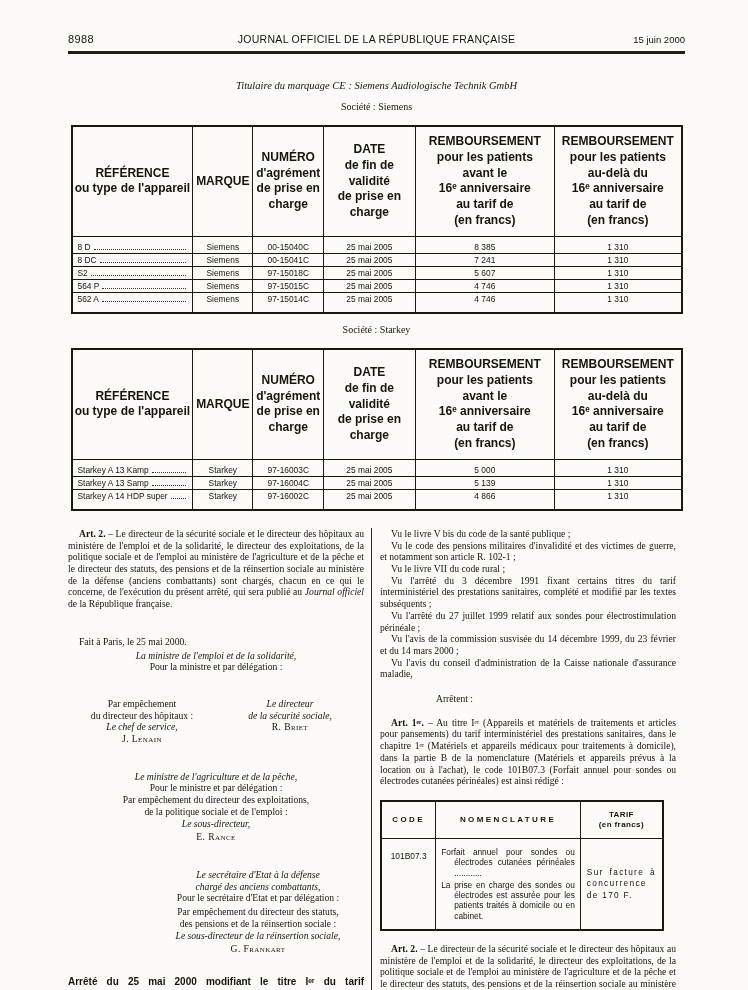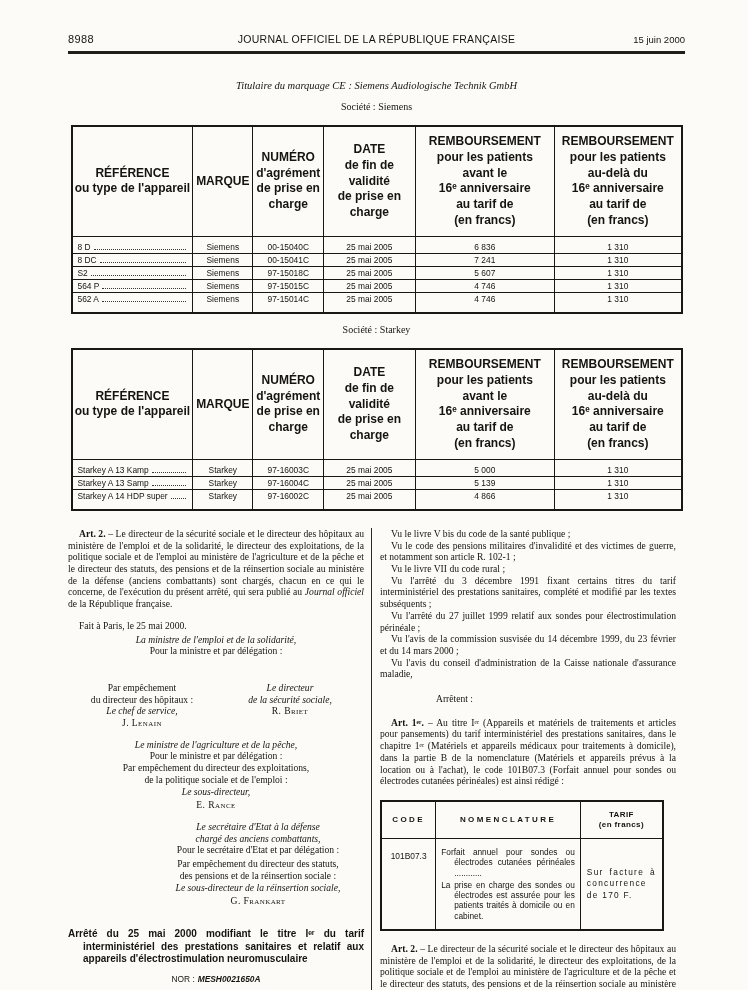--- a/index.html
+++ b/index.html
@@ -35,21 +35,21 @@
 
   
   .columns { display:flex; margin-top:17px; font-size:9.6px; line-height:11.7px; }
   .col { width:304px; }
   .col-left  { border-right:1px solid #2c2922; padding-right:7px; }
   .col-right { padding-left:8px; }
   p.body { text-align:justify; text-indent:11px; }
   .b { font-weight:bold; } .i { font-style:italic; }
   .sc { font-variant:small-caps; letter-spacing:.4px; }
   .pre { white-space:pre-line; }
-  .mt2{margin-top:2px;} .mt9{margin-top:10px;} .mt12{margin-top:12px;}
+  .mt2{margin-top:2px;} .mt9{margin-top:26px;} .mt12{margin-top:12px;}
 
   .sig-row { display:flex; margin-top:25px; }
   .sig-col { flex:1; text-align:center; }
   .shift-right { text-align:center; padding-left:84px; }
 
   .heading { font-family:"Liberation Sans", sans-serif; font-weight:bold; font-size:10px;
              line-height:12.6px; margin-top:21px; padding-left:15px; text-indent:-15px; text-align:justify; }
   .nor { margin-top:8px; text-align:center; font-family:"Liberation Sans", sans-serif; font-size:8.4px; }
   .nor .val { font-style:italic; font-weight:bold; margin-left:3px; }
 
@@ -124,21 +124,21 @@
         <tr>
           <td class="ref">
               <div class="ref-inner">
                 <span>8 D</span>
                 <span class="leader"></span>
               </div>
             </td>
           <td>Siemens</td>
           <td>00-15040C</td>
           <td>25 mai 2005</td>
-          <td>6 836</td>
+          <td>8 385</td>
           <td>1 310</td>
         </tr>
         <tr>
           <td class="ref">
               <div class="ref-inner">
                 <span>8 DC</span>
                 <span class="leader"></span>
               </div>
             </td>
           <td>Siemens</td>

